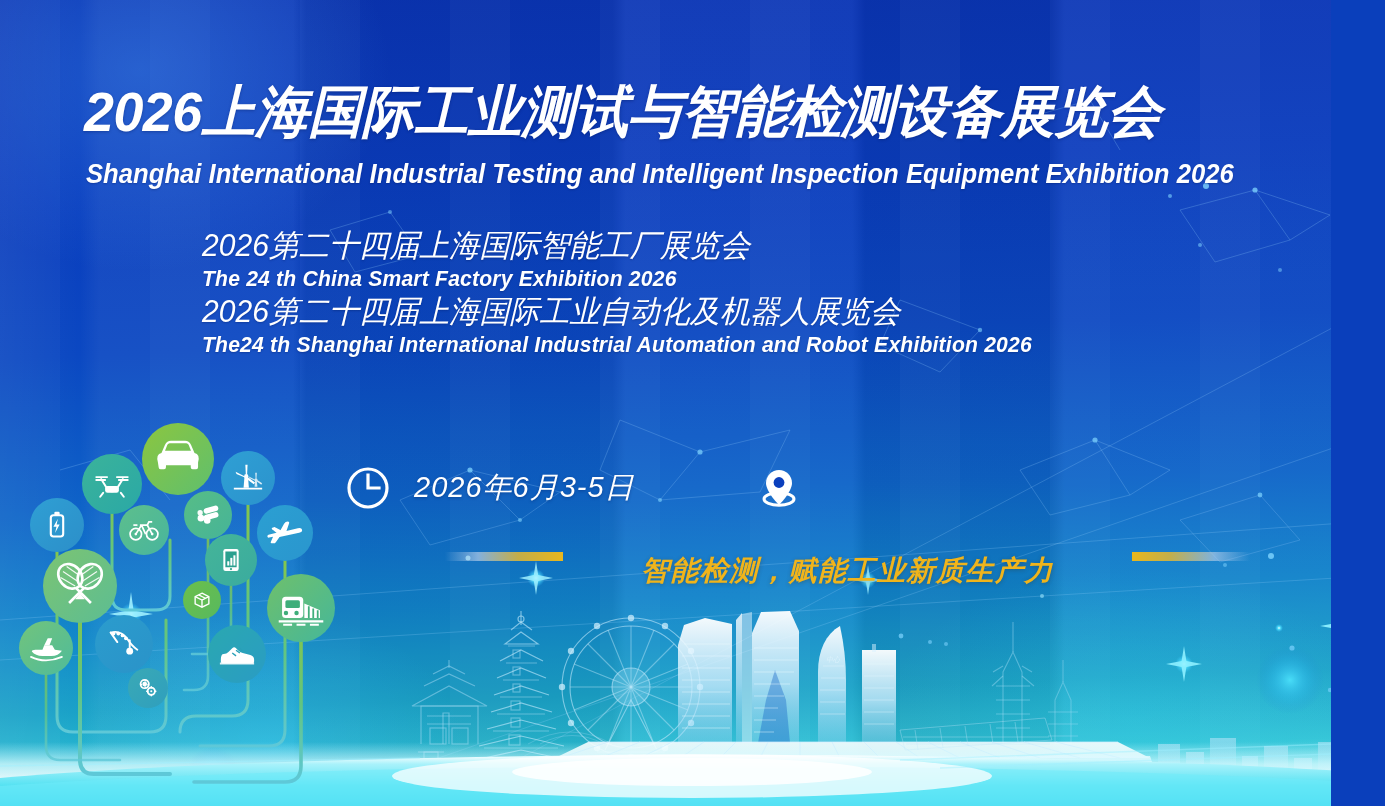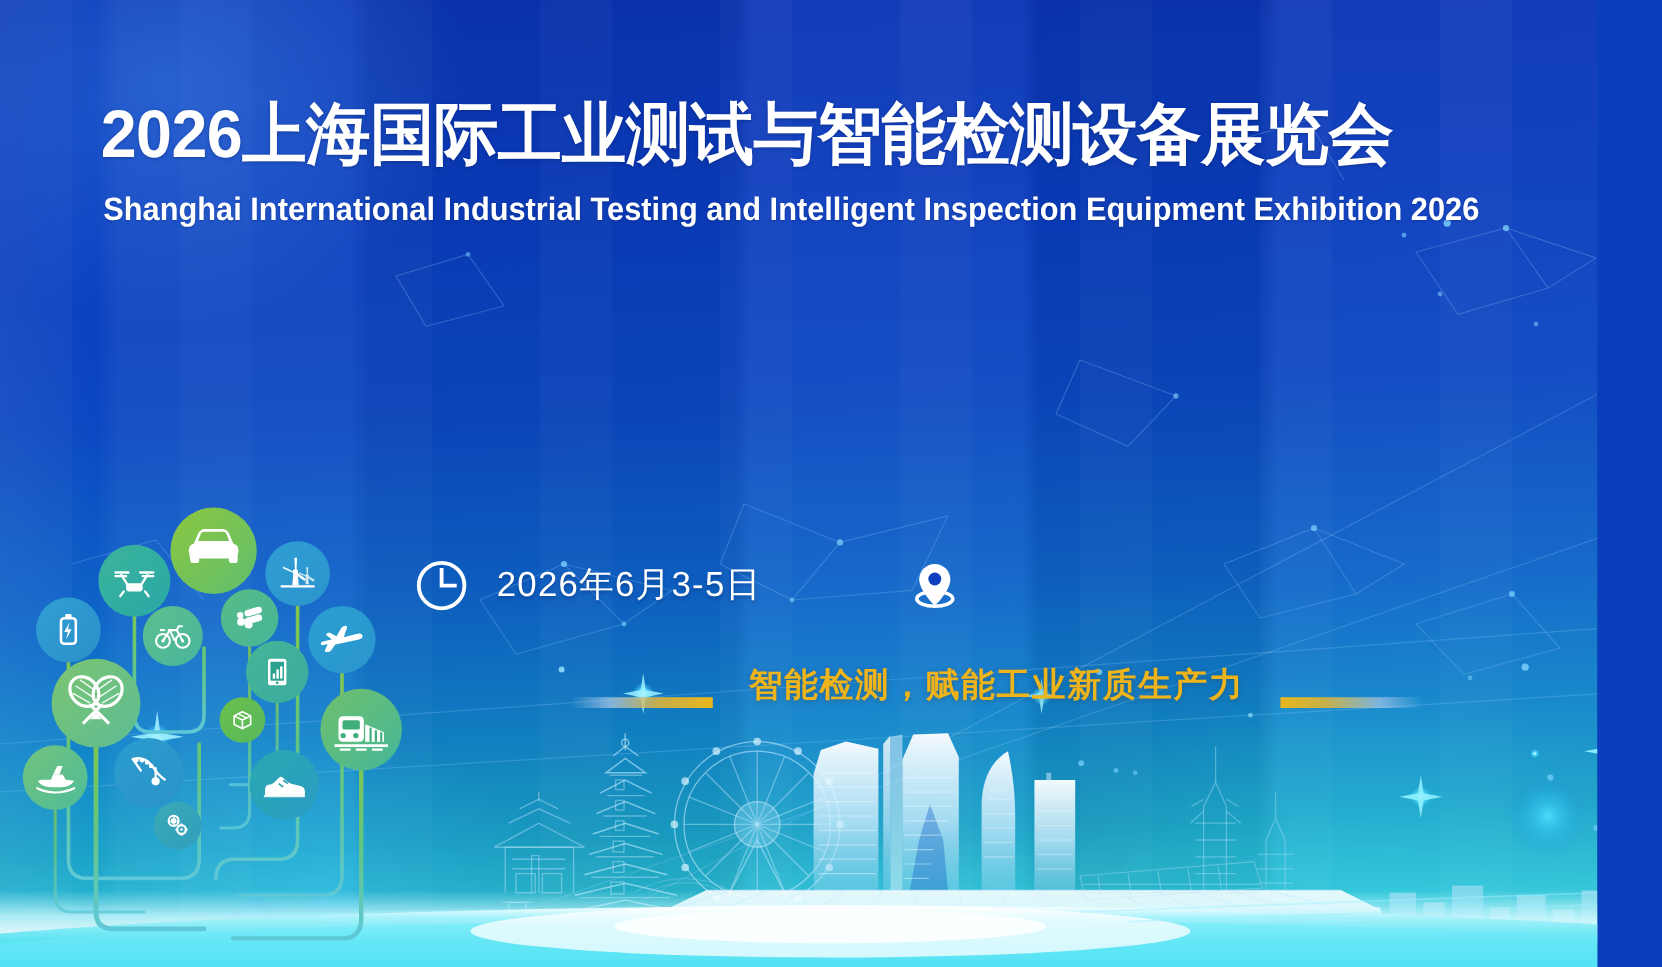--- a/index.html
+++ b/index.html
@@ -9,20 +9,21 @@
     font-family:"Liberation Sans","DejaVu Sans",sans-serif;
     background:
       linear-gradient(90deg,
         rgba(255,255,255,.045) 0%, rgba(255,255,255,0) 6%,
         rgba(255,255,255,.05) 7.5%, rgba(255,255,255,.05) 22%,
         rgba(0,0,0,.05) 23%, rgba(0,0,0,.05) 46%,
         rgba(255,255,255,.04) 47%, rgba(255,255,255,.04) 64%,
         rgba(0,0,0,.06) 65%, rgba(0,0,0,.06) 79%,
         rgba(255,255,255,.035) 80%, rgba(255,255,255,.035) 100%),
       linear-gradient(178deg,#0a34b4 0%,#0a3cbd 22%,#0b48c2 42%,#0e63c8 60%,#1183ca 73%,#1aa2c8 84%,#2fc3d6 92%,#63e0ea 97%,#9df0f5 100%);
+    font-style: italic;
   }
   
   .bands{position:absolute;inset:0;pointer-events:none;
     background:repeating-linear-gradient(90deg,
       rgba(255,255,255,.022) 0px, rgba(255,255,255,.022) 60px,
       rgba(255,255,255,0) 60px, rgba(255,255,255,0) 150px);
     mix-blend-mode:screen;}
   .glowtl{position:absolute;left:-120px;top:-140px;width:520px;height:420px;
     background:radial-gradient(ellipse at center, rgba(80,170,255,.30), rgba(10,60,190,0) 68%);
     pointer-events:none;}
@@ -68,21 +69,21 @@
     text-shadow:0 1px 2px rgba(0,20,80,.3);}
 
   .infobar{position:absolute;left:344px;top:452px;display:flex;align-items:center;margin-top:12px;}
   .info-item{display:flex;align-items:center;}
   .info-item .ico{width:48px;height:48px;display:block;}
   .info-item .txt{color:#fff;font-size:29px;font-weight:500;white-space:nowrap;
     margin-left:22px;letter-spacing:1px;
     text-shadow:0 1px 3px rgba(0,20,80,.35);}
   .info-gap{width:120px;}
 
-  .slogan-row{position:absolute;left:476px;top:552px;display:flex;align-items:flex-end;}
+  .slogan-row{position:absolute;left:445px;top:552px;display:flex;align-items:flex-start;gap:48px;}
   .rule{height:9px;width:118px;}
   .rule.left{background:linear-gradient(90deg,rgba(200,220,255,0) 0%,rgba(190,210,235,.65) 28%,rgba(215,180,60,.9) 62%,#e8b71d 100%);}
   .rule.right{background:linear-gradient(90deg,#e8b71d 0%,rgba(215,180,60,.9) 32%,rgba(190,210,235,.6) 70%,rgba(200,220,255,0) 100%);}
   .slogan{color:#f0b41b;font-size:28px;font-weight:700;white-space:nowrap;
     padding:0 30px;letter-spacing:1.5px;
     text-shadow:0 1px 4px rgba(60,40,0,.3);}
 </style>
 </head>
 <body>
 
@@ -670,20 +671,26 @@
           <path d="M-18 10 h36" stroke="#fff" stroke-width="2" fill="none" opacity=".85"></path>
         </g>
         <title>鞋服</title>
       </g>
     </svg>
 
   <div class="title">2026上海国际工业测试与智能检测设备展览会</div>
   <div class="subtitle">Shanghai International Industrial Testing and Intelligent Inspection Equipment Exhibition 2026</div>
 
   <div class="concurrent">
+    <div class="conc-list">
+      <div class="cl-cn">2026第二十四届上海国际智能工厂展览会</div>
+      <div class="cl-en">The 24 th China Smart Factory Exhibition 2026</div>
+      <div class="cl-cn">2026第二十四届上海国际工业自动化及机器人展览会</div>
+      <div class="cl-en">The24 th Shanghai International Industrial Automation and Robot Exhibition 2026</div>
+    </div>
   </div>
 
   <div class="infobar">
     <div class="info-item">
       <svg class="ico" viewBox="0 0 48 48">
         <circle cx="24" cy="24" r="19" fill="none" stroke="#fff" stroke-width="3.2"></circle>
         <path d="M24 11 L24 24 L35 24" fill="none" stroke="#fff" stroke-width="3.2" stroke-linecap="square"></path>
       </svg>
       <span class="txt">2026年6月3-5日</span>
     </div>

